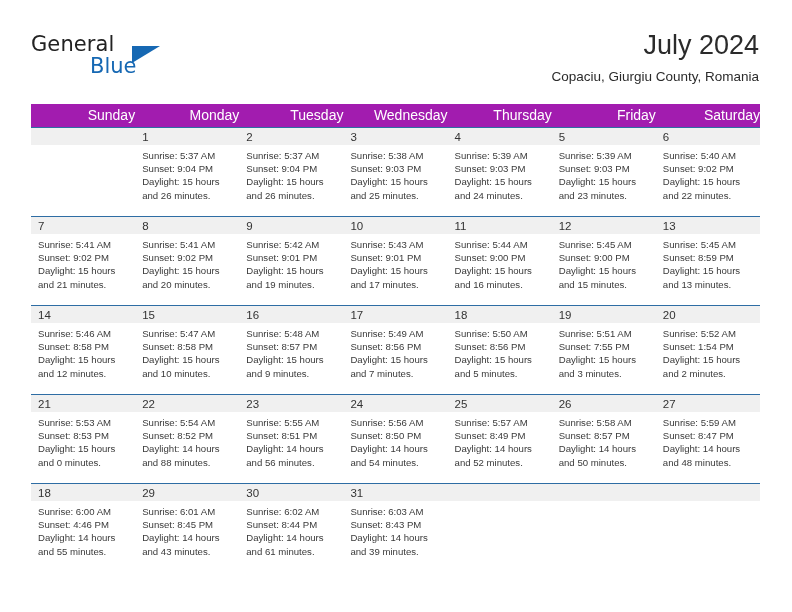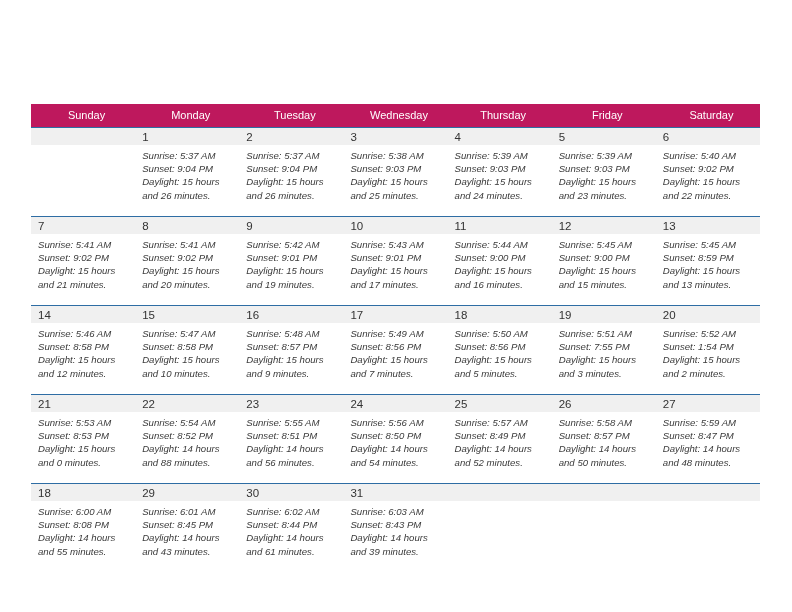--- a/index.html
+++ b/index.html
@@ -93,25 +93,25 @@
     position: absolute;
     left: 31px;
     top: 104px;
     width: 729px;
     border-collapse: collapse;
     table-layout: fixed;
   }
   .calendar col { width: 104.14px; }
 
   .calendar thead th {
-    background: #be185d;
+    background: #a21caf;
     color: #ffffff;
-    font-size: 11px;
+    font-size: 14px;
     font-weight: 400;
-    text-align: center;
+    text-align: right;
     padding: 5px 0 5px 7px;
     height: 11px;
     line-height: 13px;
     font-family: "Liberation Sans", sans-serif;
   }
 
   .week-row td {
     vertical-align: top;
     padding: 0;
     border-top: 1.4px solid #2e6da4;
@@ -132,29 +132,39 @@
     line-height: 14px;
     font-family: "Liberation Sans", sans-serif;
   }
   .cell.empty .daynum-band { color: transparent; }
   .info {
     padding: 4px 5px 0 7px;
     font-size: 9.6px;
     color: #3a3a3a;
     line-height: 13.2px;
     font-family: "Liberation Sans", sans-serif;
-    font-style: italic;
   }
   .info div { white-space: nowrap; }
 </style>
 </head>
 <body>
 
 <div class="page">
 
+  <div class="top-bar">
+    <div class="logo">
+      <span class="logo-general">General</span>
+      <span class="logo-tri"></span>
+      <span class="logo-blue">Blue</span>
+    </div>
+    <div class="title-block">
+      <div class="month-title">July 2024</div>
+      <div class="location">Copaciu, Giurgiu County, Romania</div>
+    </div>
+  </div>
 
   <table class="calendar">
     <colgroup>
       <col>
         <col>
         <col>
         <col>
         <col>
         <col>
         <col>
@@ -480,21 +490,21 @@
               </div>
             </div>
           </td>
         </tr>
         <tr class="week-row">
           <td>
             <div class="cell">
               <div class="daynum-band">18</div>
               <div class="info">
                 <div>Sunrise: 6:00 AM</div>
-                <div>Sunset: 8:08 PM</div>
+                <div>Sunset: 4:46 PM</div>
                 <div>Daylight: 14 hours</div>
                 <div>and 55 minutes.</div>
               </div>
             </div>
           </td>
           <td>
             <div class="cell">
               <div class="daynum-band">29</div>
               <div class="info">
                 <div>Sunrise: 6:01 AM</div>

